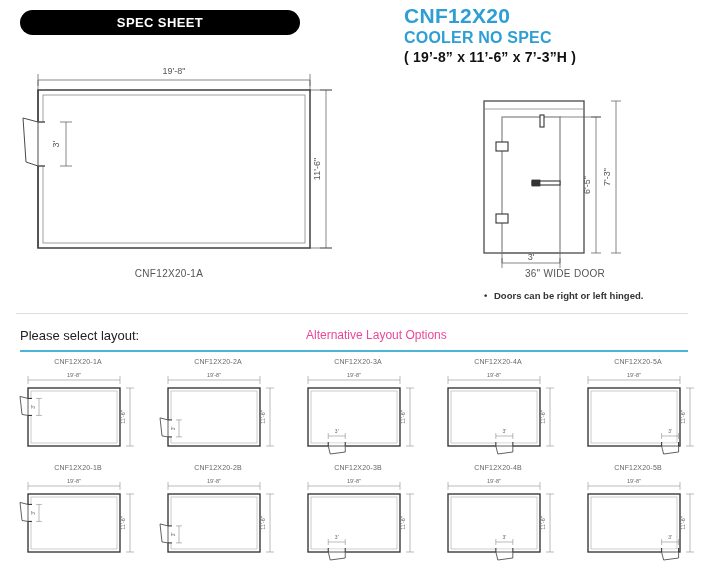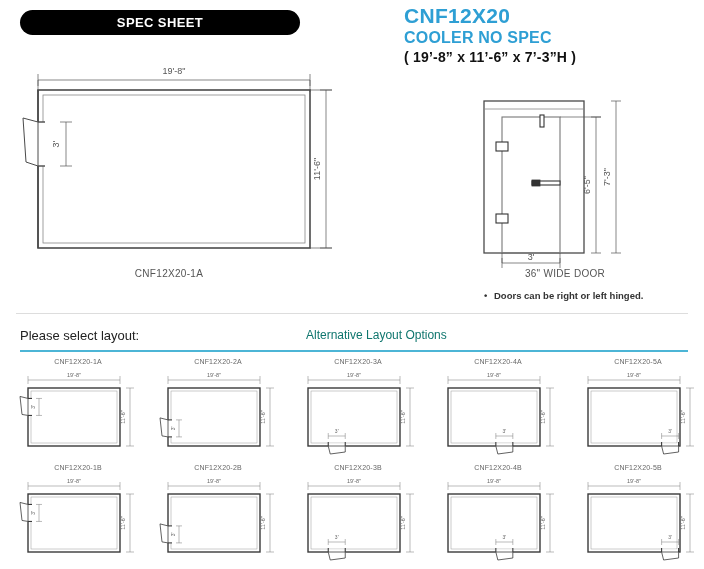--- a/index.html
+++ b/index.html
@@ -44,21 +44,21 @@
   .note{
     position:absolute;left:484px;top:290px;width:215px;
     font-size:9.5px;color:#333333;font-weight:bold;
   }
   .note .dot{display:inline-block;width:10px;}
 
   
   .hr-gray{position:absolute;left:16px;top:313px;width:672px;height:1px;background:#dddddd;}
   .select-row{position:absolute;left:20px;top:328px;width:668px;height:18px;}
   .select-label{position:absolute;left:0;top:0;font-size:13px;color:#222222;}
-  .alt-label{position:absolute;left:286px;top:0;font-size:12px;color:#0f766e;}
+  .alt-label{position:absolute;left:286px;top:0;font-size:12px;color:#ec4899;}
   .hr-blue{position:absolute;left:20px;top:350px;width:668px;height:1.5px;background:#4cb5d6;}
 
   
   .grid{position:absolute;left:0;top:358px;width:704px;}
   .grid-row{position:relative;height:106px;width:704px;}
   .cell{
     position:absolute;top:0;width:140px;height:106px;
   }
   .cell-label{
     position:absolute;top:0;left:0;width:140px;text-align:center;

